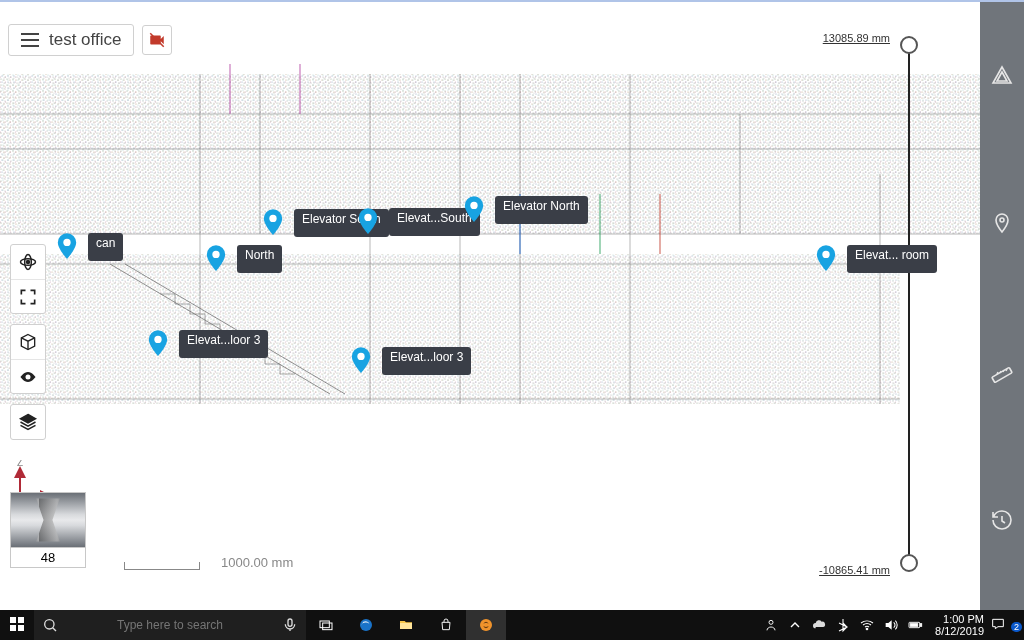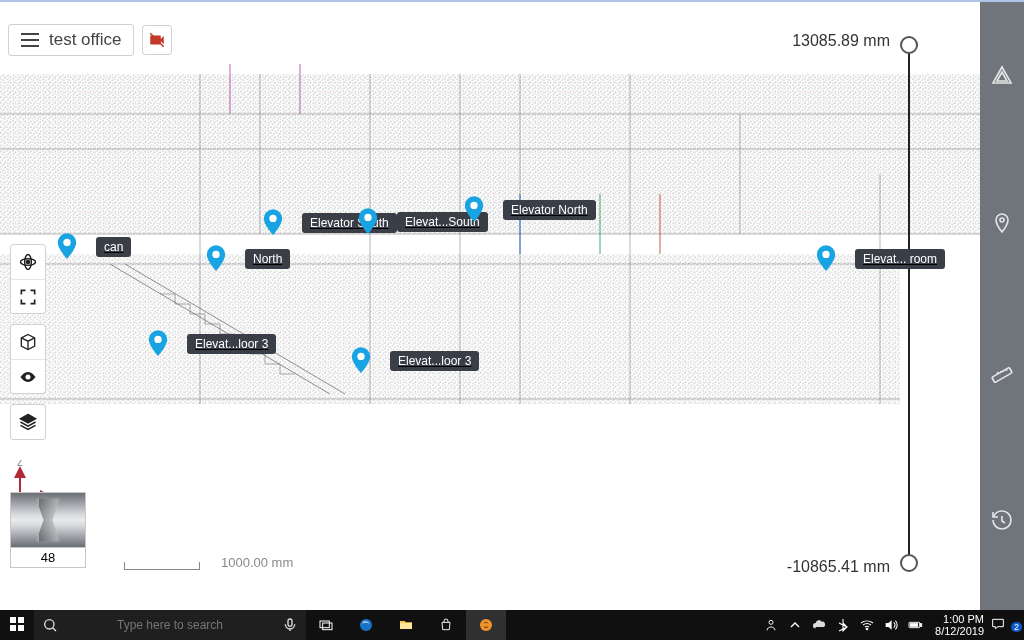--- a/index.html
+++ b/index.html
@@ -60,24 +60,22 @@
 .pointcloud {
   position: absolute;
   top: 52px; left: 0; right: 0; height: 360px;
 }
 .pointcloud svg { width: 100%; height: 100%; }
 
 
 .pin {
   position: absolute;
   display: flex;
-  align-items: center;
-  gap: 18px;
+  gap: 10px;
   z-index: 5;
-  text-decoration: underline;
 }
 .pin-icon { width: 22px; height: 28px; }
 .pin-label {
   background: #3a3e47;
   color: #fff;
   font-size: 12px;
   padding: 3px 8px;
   border-radius: 3px;
   white-space: nowrap;
 }
@@ -173,23 +171,24 @@
   position: absolute;
   right: 2px;
   width: 18px; height: 18px;
   border-radius: 50%;
   background: #fff;
   border: 2px solid #555;
 }
 .v-slider .label {
   position: absolute;
   right: 30px;
-  font-size: 16px;
+  font-size: 11px;
   color: #333;
   white-space: nowrap;
+  text-decoration: underline;
 }
 
 
 .right-bar {
   position: absolute;
   top: 2px; right: 0; bottom: 30px;
   width: 44px;
   background: #70757b;
   display: flex;
   flex-direction: column;

